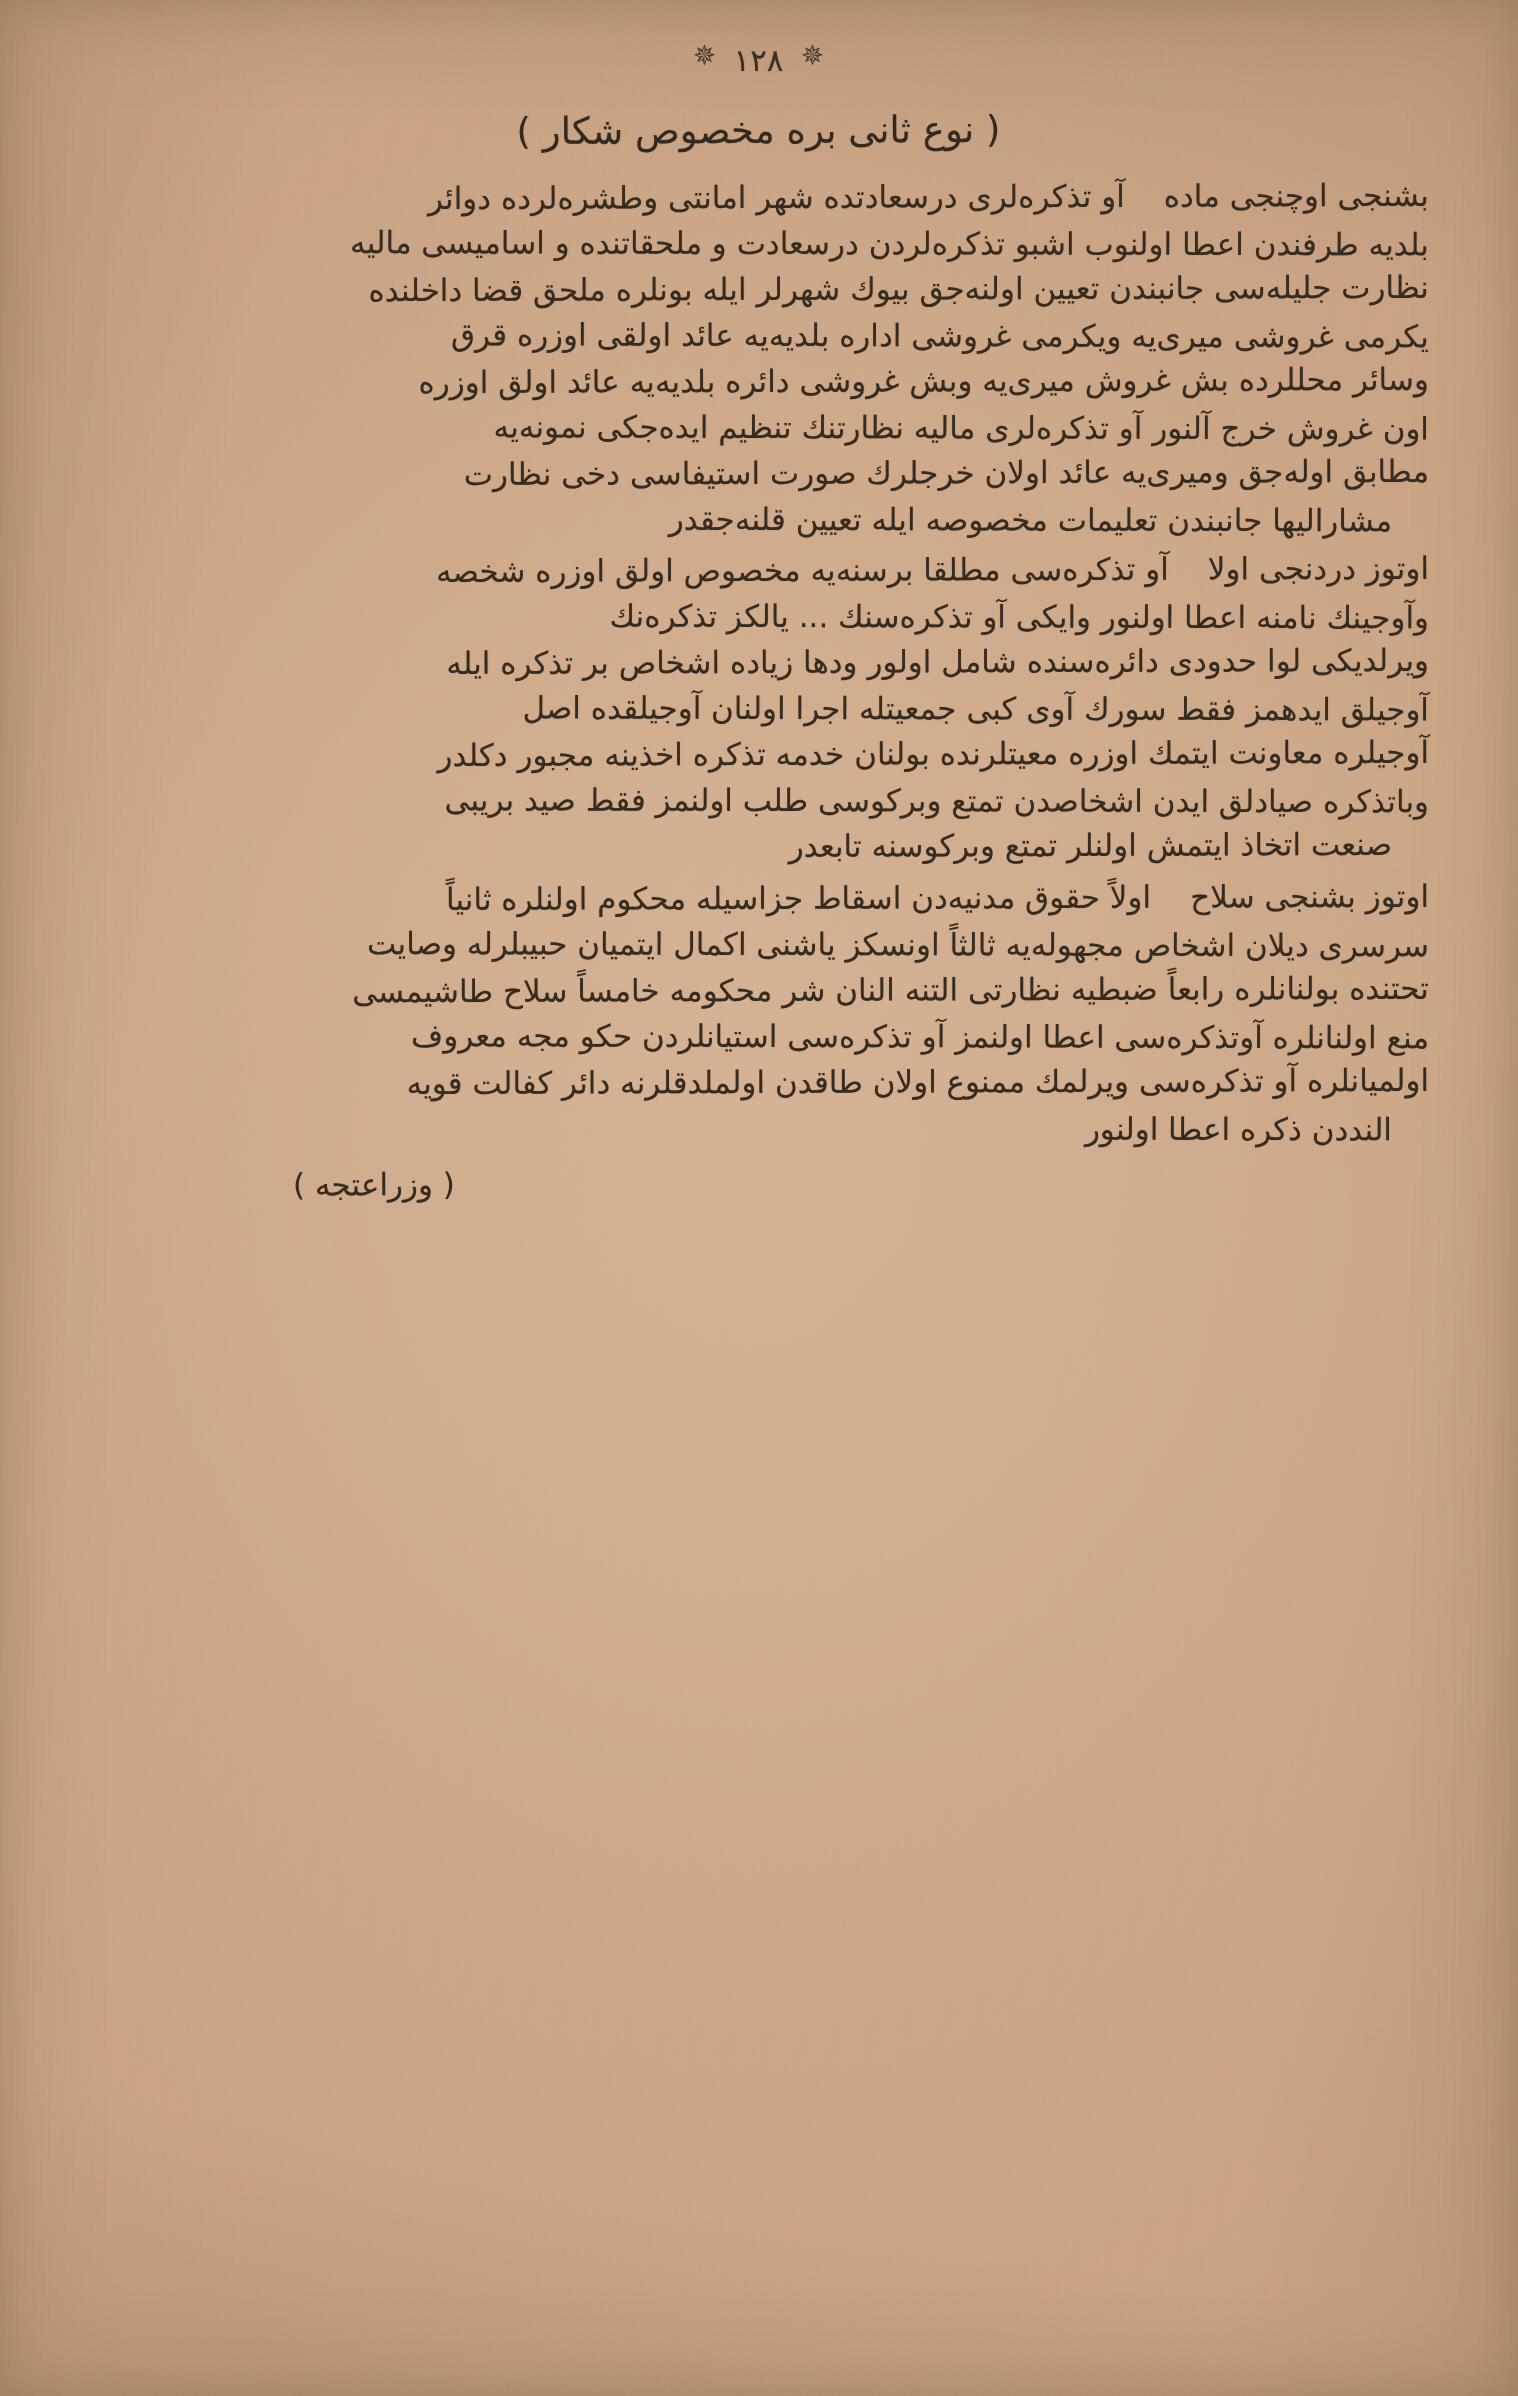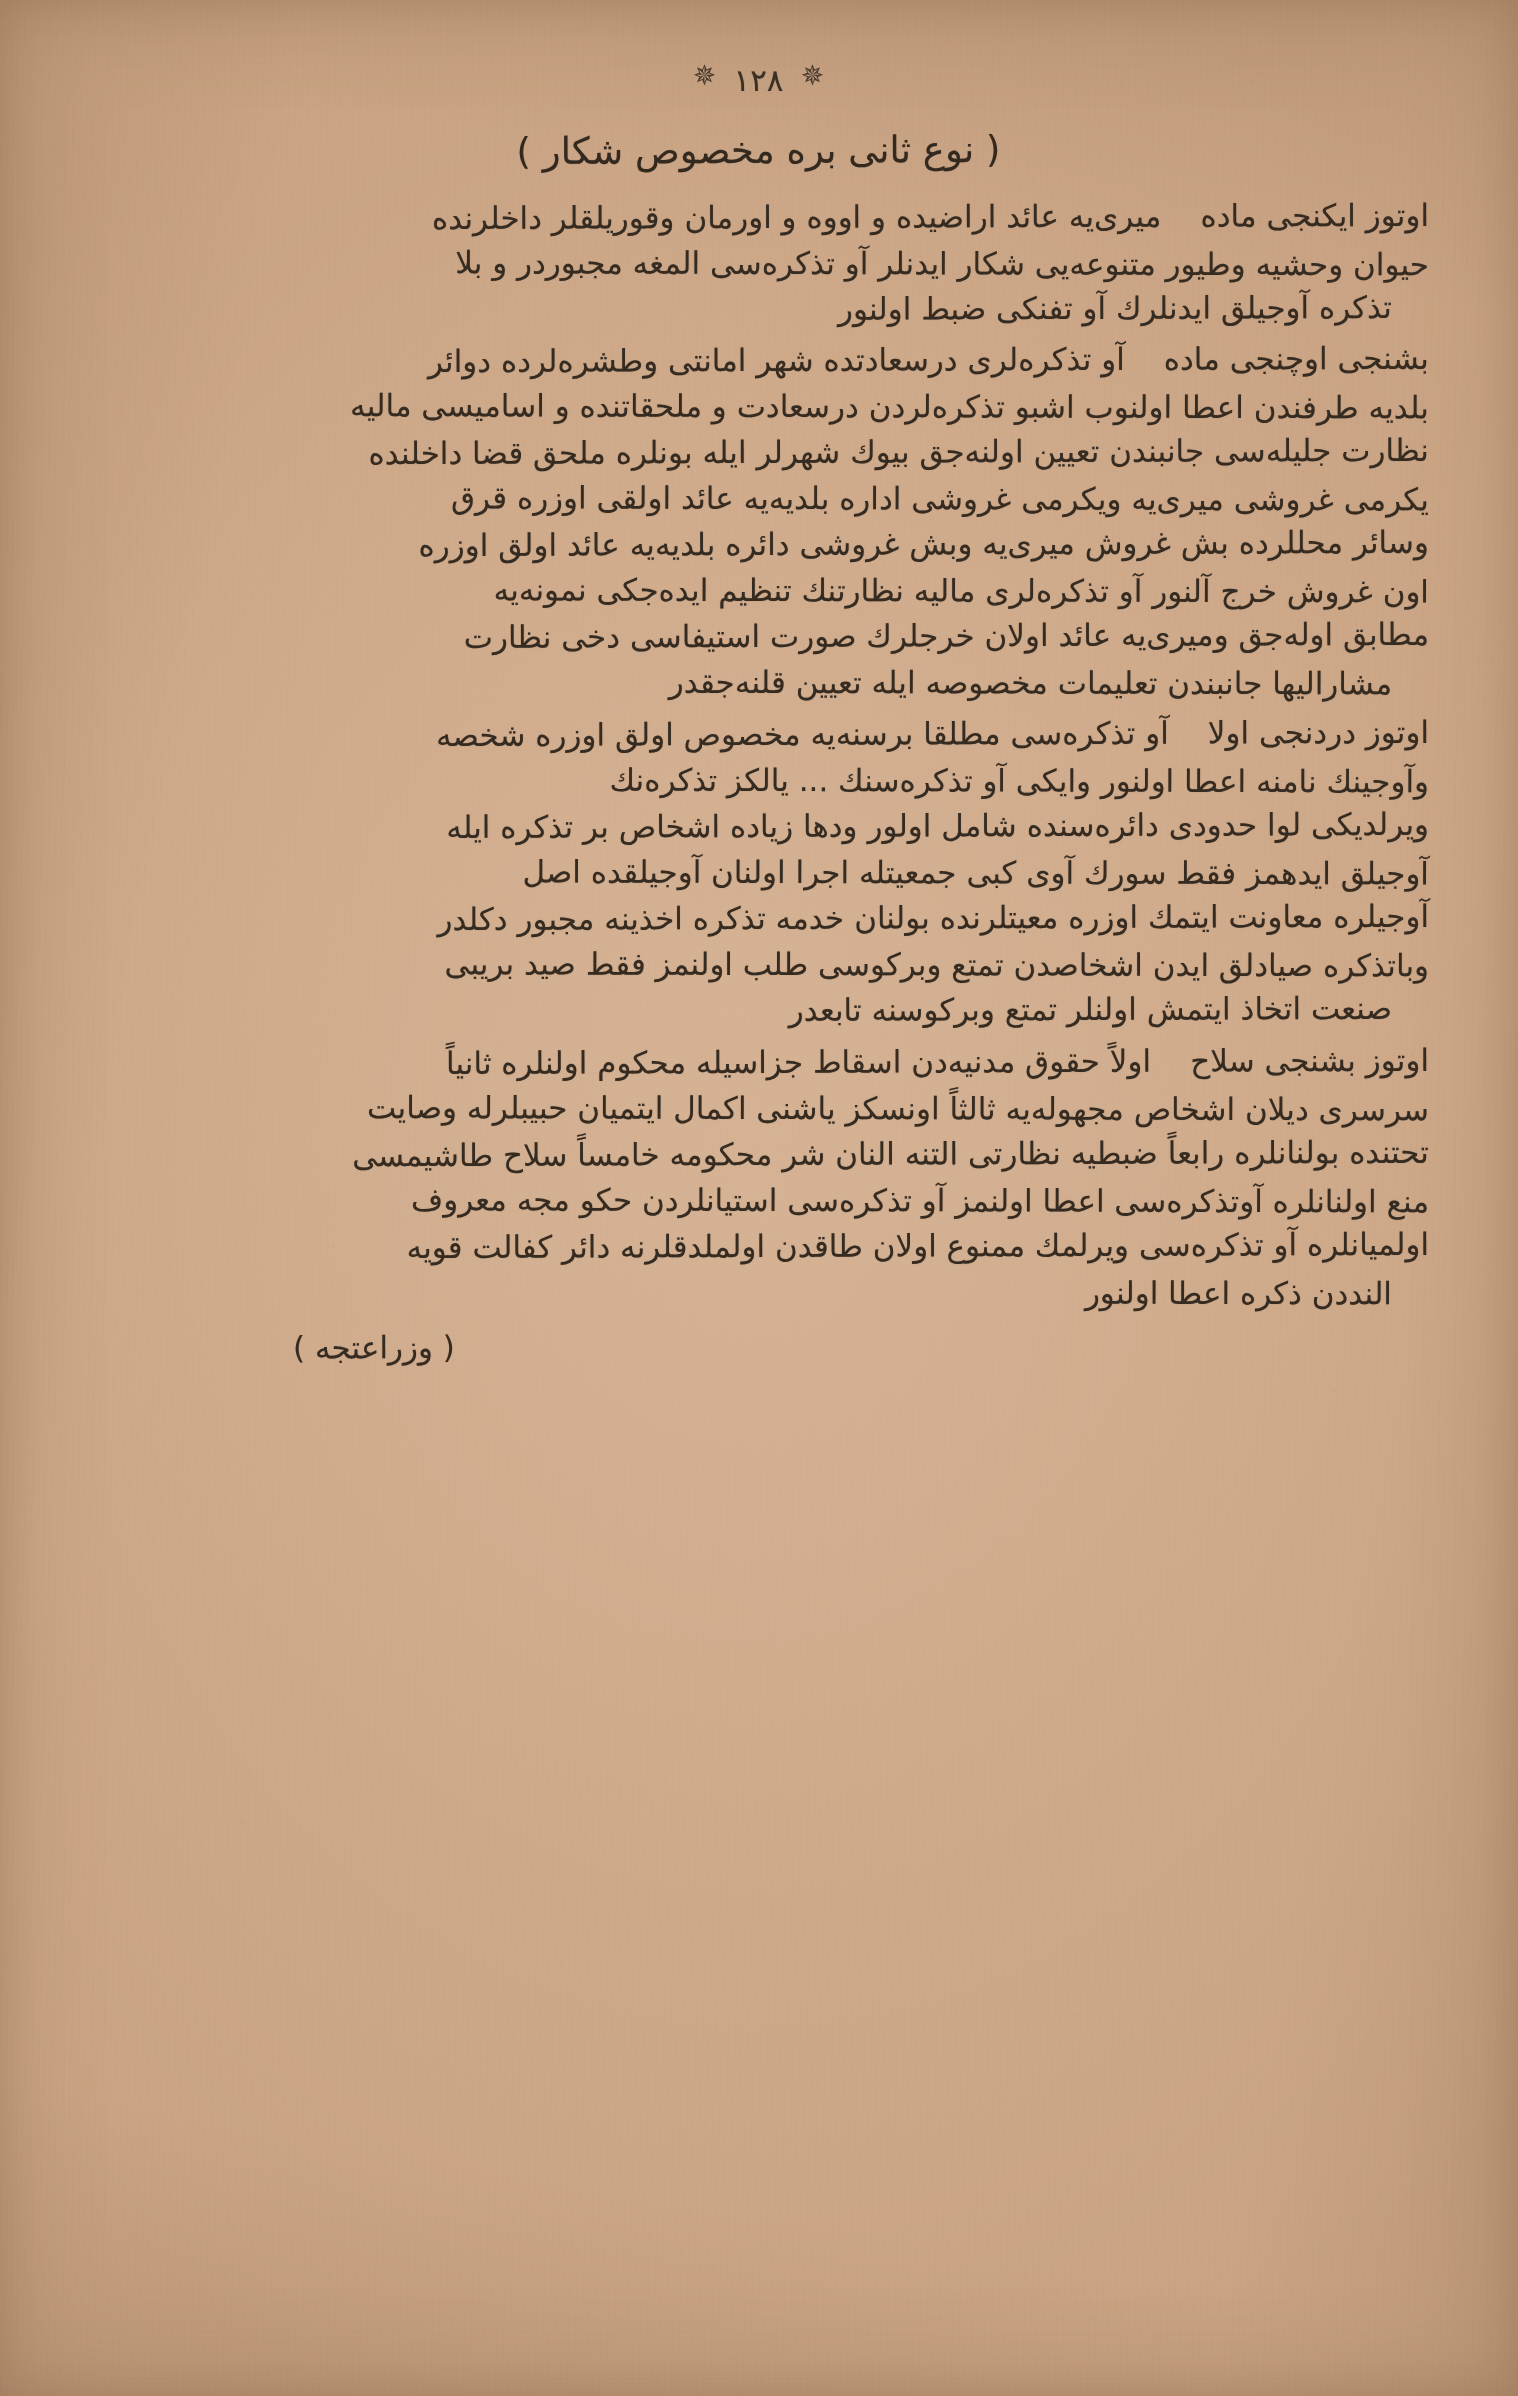--- a/index.html
+++ b/index.html
@@ -54,21 +54,21 @@
     inset: 0;
     pointer-events: none;
     box-shadow:
       inset 0 0 103px rgba(120,88,60,0.30),
       inset 0 0 35px  rgba(120,88,60,0.20);
   }
 
   .content {
     position: relative;
     z-index: 3;
-    padding: 40px 89px 56px 89px;
+    padding: 20px 89px 56px 89px;
     box-sizing: border-box;
     height: 100%;
   }
 
   
   .folio {
     display: flex;
     align-items: center;
     justify-content: center;
     gap: 15px;
@@ -166,27 +166,20 @@
   <div class="content">
 
     <div class="folio">
       <span class="floret"></span>
       <span class="folio-num">١٢٨</span>
       <span class="floret"></span>
     </div>
 
     <div class="section-heading">( نوع ثانی بره مخصوص شكار )</div>
 
-    <div class="article">
-      <div class="line right">
-        <span class="art-label">اوتوز ایكنجی ماده</span><span>میری‌یه عائد اراضیده و اووه و اورمان وقوریلقلر داخلرنده</span>
-      </div>
-      <div class="line right">حیوان وحشیه وطیور متنوعه‌یی شكار ایدنلر آو تذكره‌سی المغه مجبوردر و بلا</div>
-      <div class="line rightish">تذكره آوجیلق ایدنلرك آو تفنكی ضبط اولنور</div>
-    </div>
 
     <div class="article">
       <div class="line right">
         <span class="art-label">بشنجی اوچنجی ماده</span><span>آو تذكره‌لری درسعادتده شهر امانتی وطشره‌لرده دوائر</span>
       </div>
       <div class="line right">بلدیه طرفندن اعطا اولنوب اشبو تذكره‌لردن درسعادت و ملحقاتنده و اسامیسی مالیه</div>
       <div class="line right">نظارت جلیله‌سی جانبندن تعیین اولنه‌جق بیوك شهرلر ایله بونلره ملحق قضا داخلنده</div>
       <div class="line right">یكرمی غروشی میری‌یه ویكرمی غروشی اداره بلدیه‌یه عائد اولقی اوزره قرق</div>
       <div class="line right">وسائر محللرده بش غروش میری‌یه وبش غروشی دائره بلدیه‌یه عائد اولق اوزره</div>
       <div class="line right">اون غروش خرج آلنور آو تذكره‌لری مالیه نظارتنك تنظیم ایده‌جكی نمونه‌یه</div>

